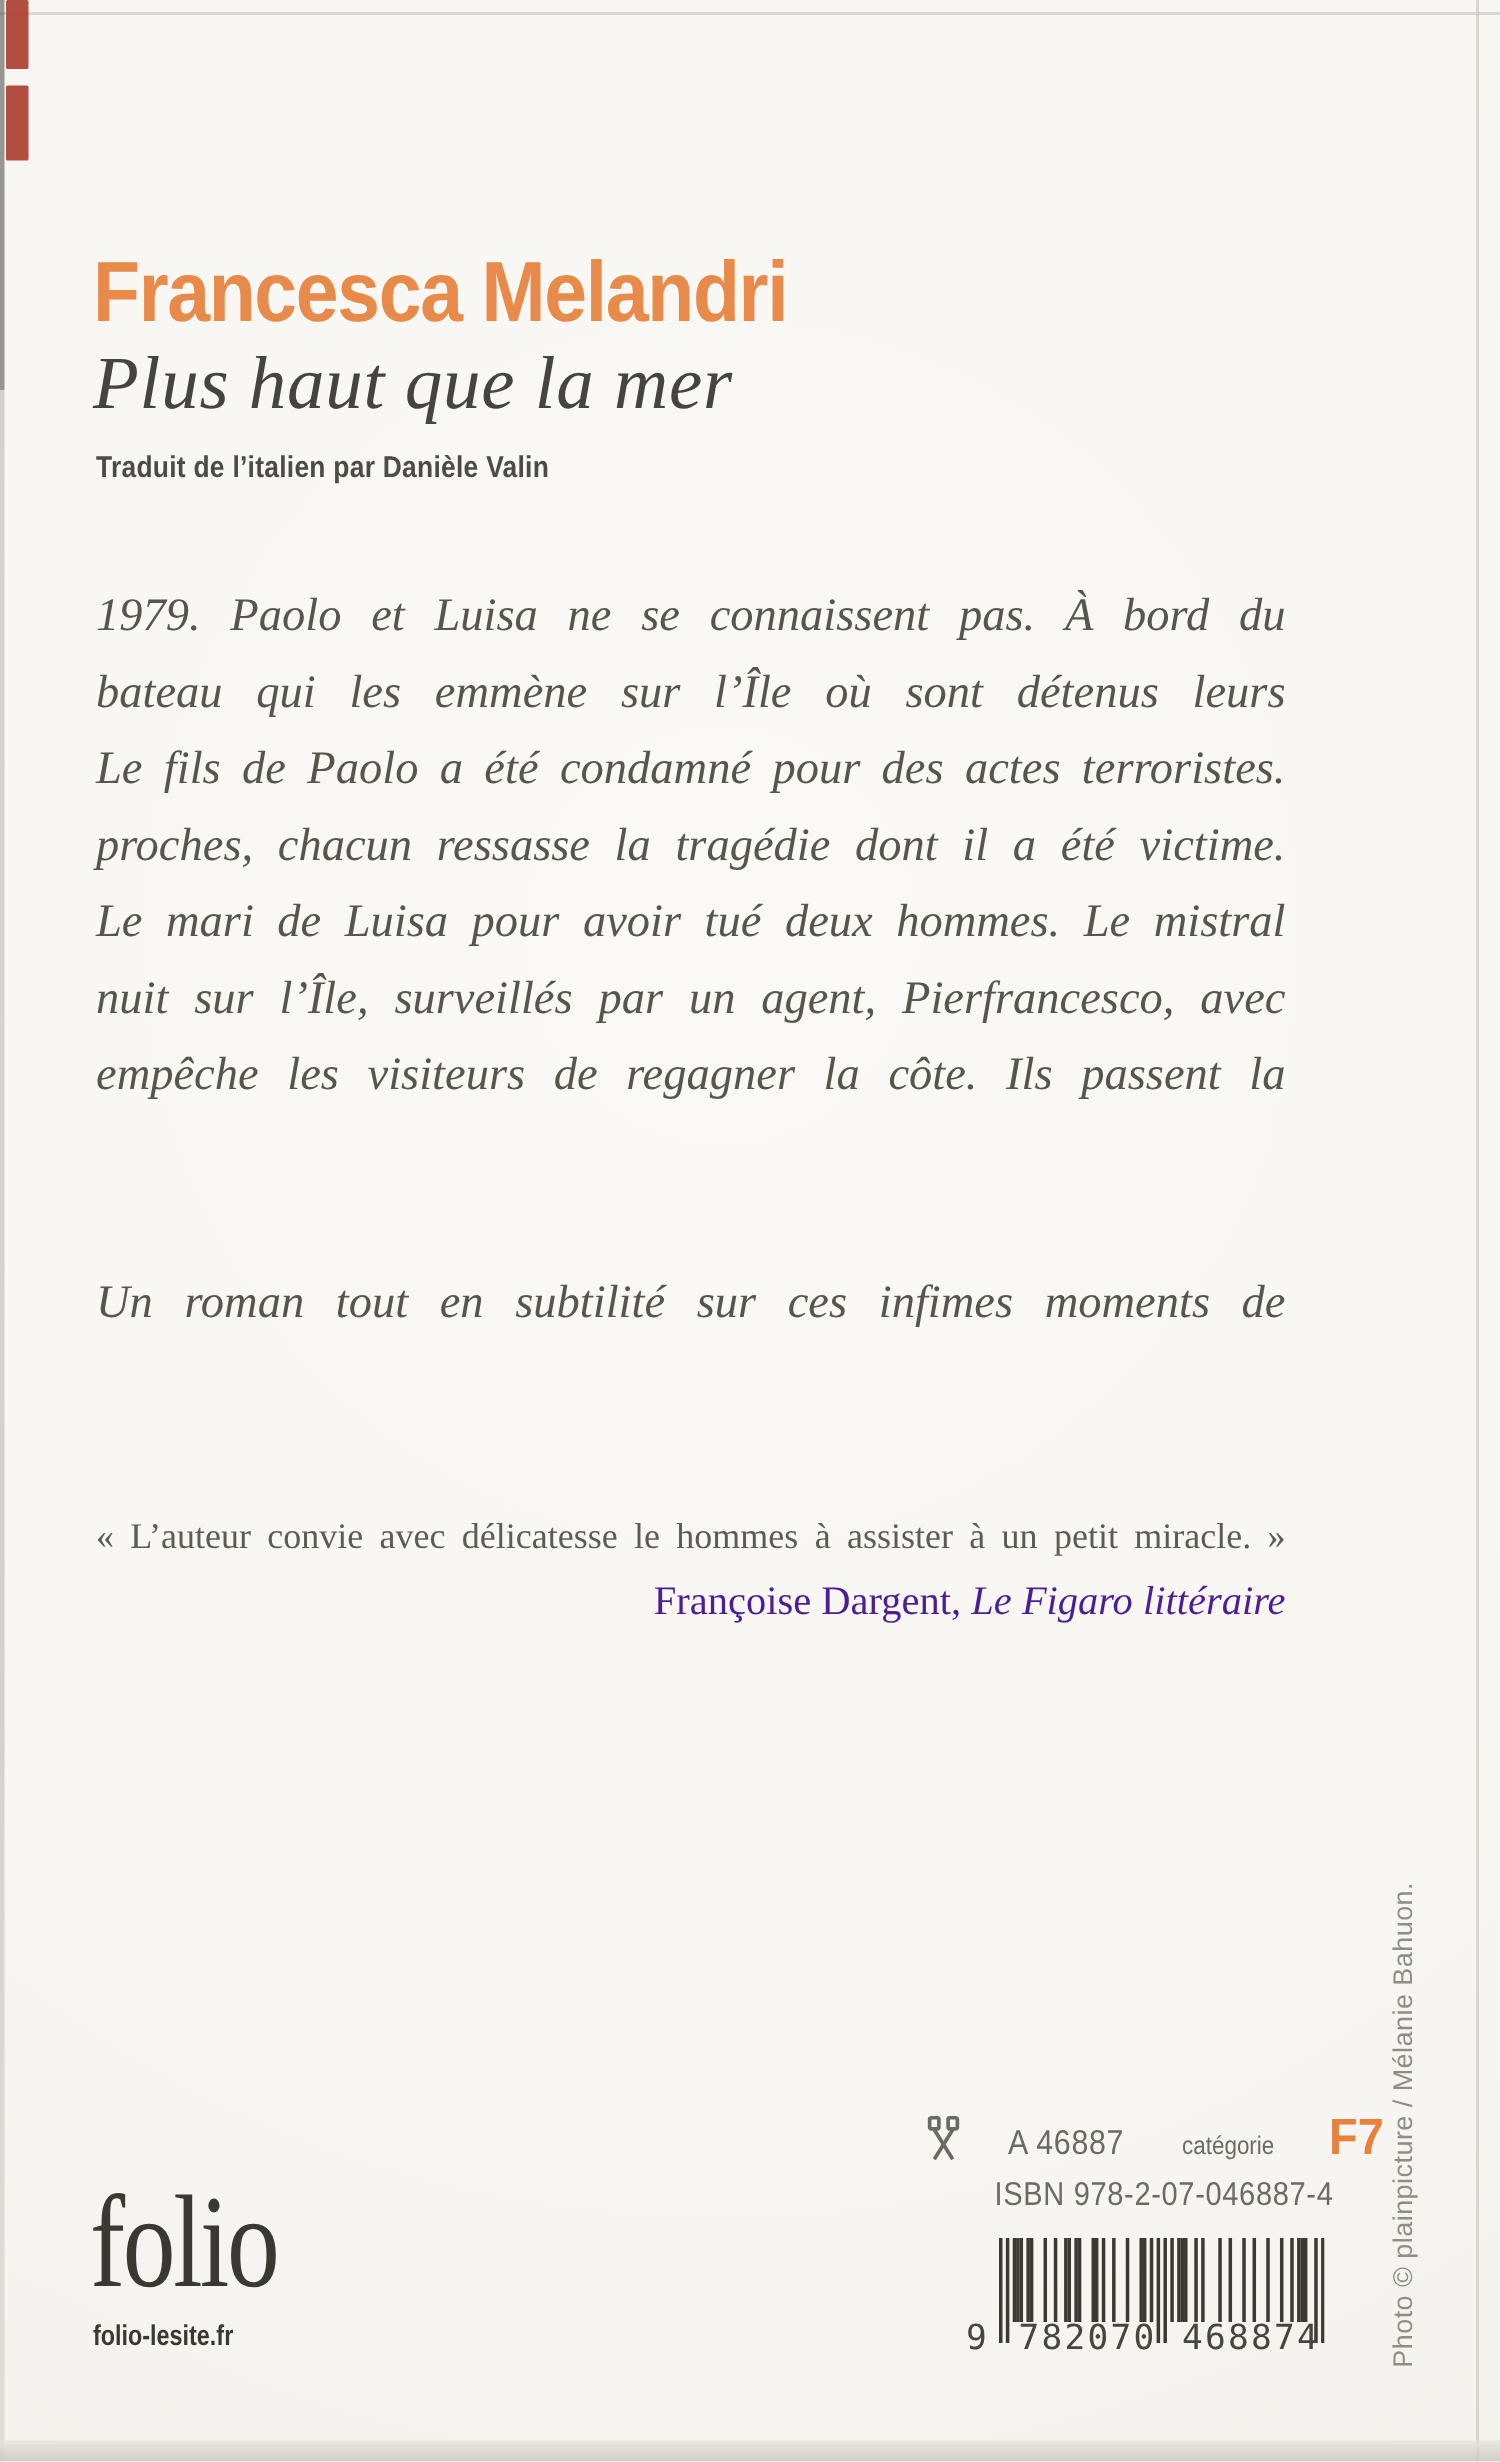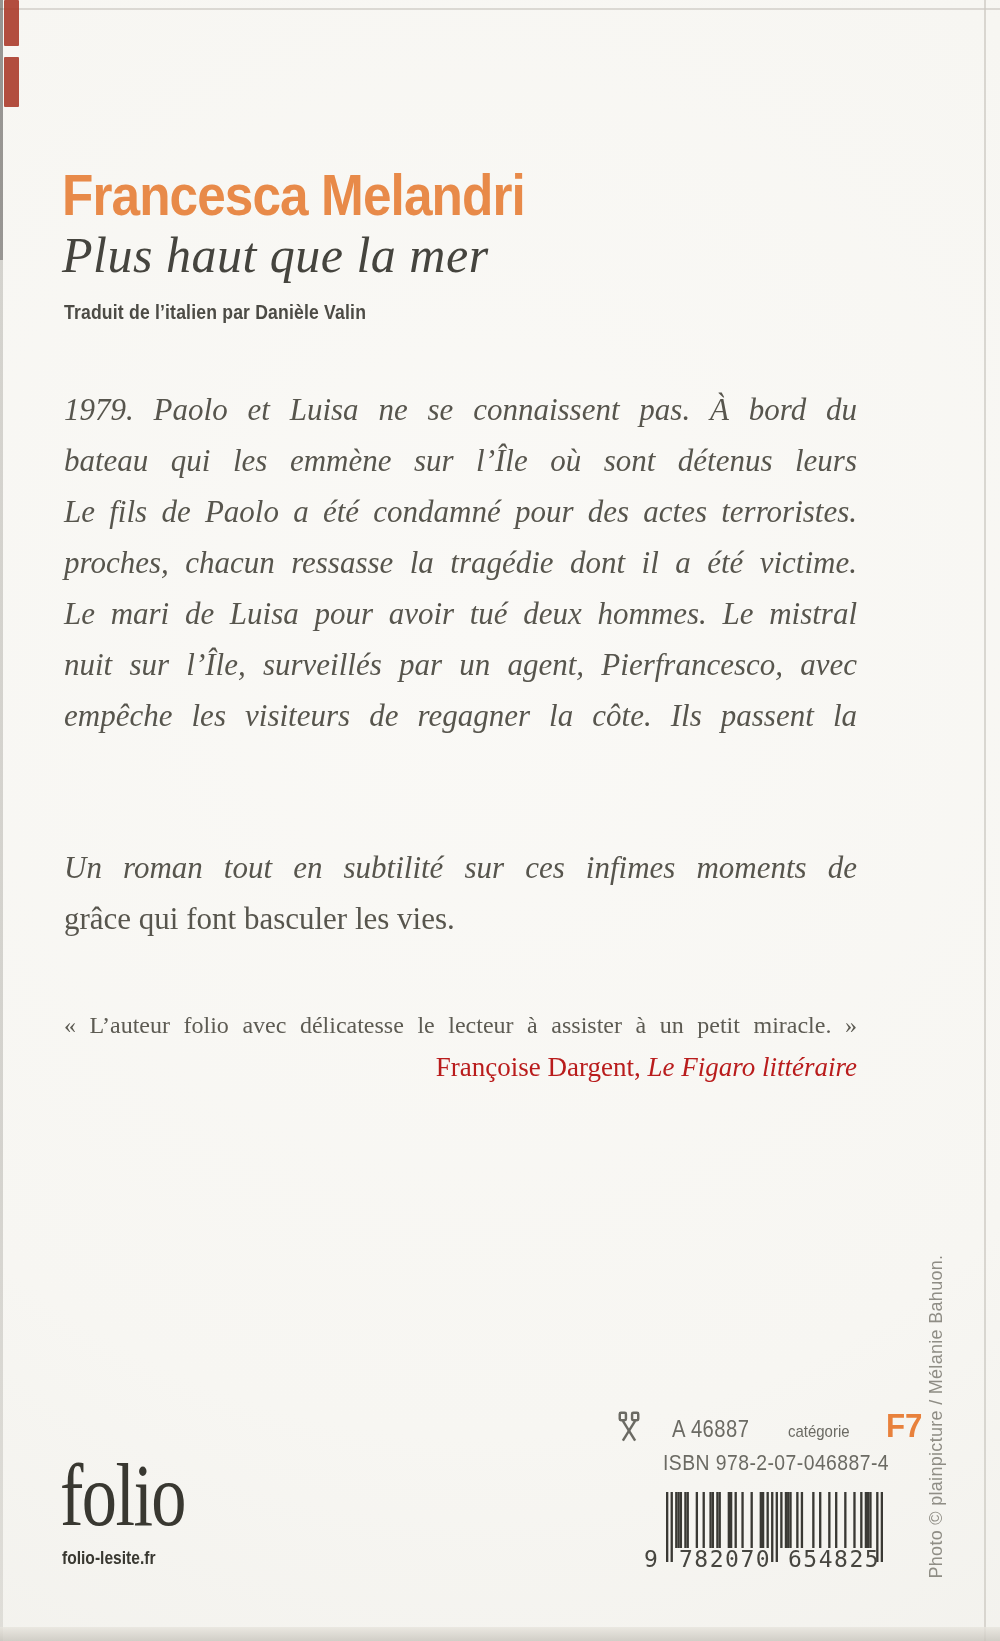--- a/index.html
+++ b/index.html
@@ -61,21 +61,21 @@
   
   .quote {
     left: 64px; top: 1012px; width: 793px;
     font-family: "Liberation Serif", serif;
     font-size: 24px; color: #5d5b53;
     text-align: justify; text-align-last: justify;
   }
   .attribution {
     left: 64px; top: 1052px; width: 793px;
     font-family: "Liberation Serif", serif;
-    font-size: 27px; color: #b91c1c;
+    font-size: 27px; color: #4c1d95;
     text-align: right;
   }
   .attribution .source { font-style: italic; }
 
   
   .folio-logo {
     left: 60px; top: 1452px;
     font-family: "Liberation Serif", serif;
     font-size: 88px; line-height: 88px; letter-spacing: -2px;
     color: #393831;
@@ -144,24 +144,23 @@
   <div class="jline">bateau qui les emmène sur l’Île où sont détenus leurs</div>
   <div class="jline">Le fils de Paolo a été condamné pour des actes terroristes.</div>
   <div class="jline">proches, chacun ressasse la tragédie dont il a été victime.</div>
   <div class="jline">Le mari de Luisa pour avoir tué deux hommes. Le mistral</div>
   <div class="jline">nuit sur l’Île, surveillés par un agent, Pierfrancesco, avec</div>
   <div class="jline">empêche les visiteurs de regagner la côte. Ils passent la</div>
 </div>
 
 <div class="abs synopsis p2">
   <div class="jline">Un roman tout en subtilité sur ces infimes moments de</div>
-  <div class="jlast">grâce qui font basculer les vies.</div>
-</div>
-
-<div class="abs quote">« L’auteur folio avec délicatesse le lecteur à assister à un petit miracle. »</div>
+</div>
+
+<div class="abs quote">« L’auteur convie avec délicatesse le hommes à assister à un petit miracle. »</div>
 <div class="abs attribution">
   <span class="name">Françoise Dargent, </span><span class="source">Le Figaro littéraire</span>
 </div>
 
 <div class="abs folio-logo">folio</div>
 <div class="abs folio-site">folio-lesite.fr</div>
 
 <div class="abs catalog-row">
   <span class="scissors">
     <svg width="30" height="32" viewBox="0 0 24 26" fill="none" stroke="#6b6a63" stroke-width="2">
@@ -218,17 +217,17 @@
       <rect x="194.16" y="0" width="2.33" height="56" fill="#3a3934"></rect>
       <rect x="198.73" y="0" width="2.33" height="56" fill="#3a3934"></rect>
       <rect x="201.01" y="0" width="2.33" height="56" fill="#3a3934"></rect>
       <rect x="203.29" y="0" width="2.33" height="56" fill="#3a3934"></rect>
       <rect x="210.15" y="0" width="2.33" height="70" fill="#3a3934"></rect>
       <rect x="214.72" y="0" width="2.33" height="70" fill="#3a3934"></rect>
     </svg>
   <div class="barcode-digits">
     <span class="bd-first">9</span>
     <span class="bd-g1">782070</span>
-    <span class="bd-g2">654825</span>
+    <span class="bd-g2">468874</span>
   </div>
 </div>
 
 <div class="abs photo-credit">Photo © plainpicture / Mélanie Bahuon.</div>
 
 </body></html>

